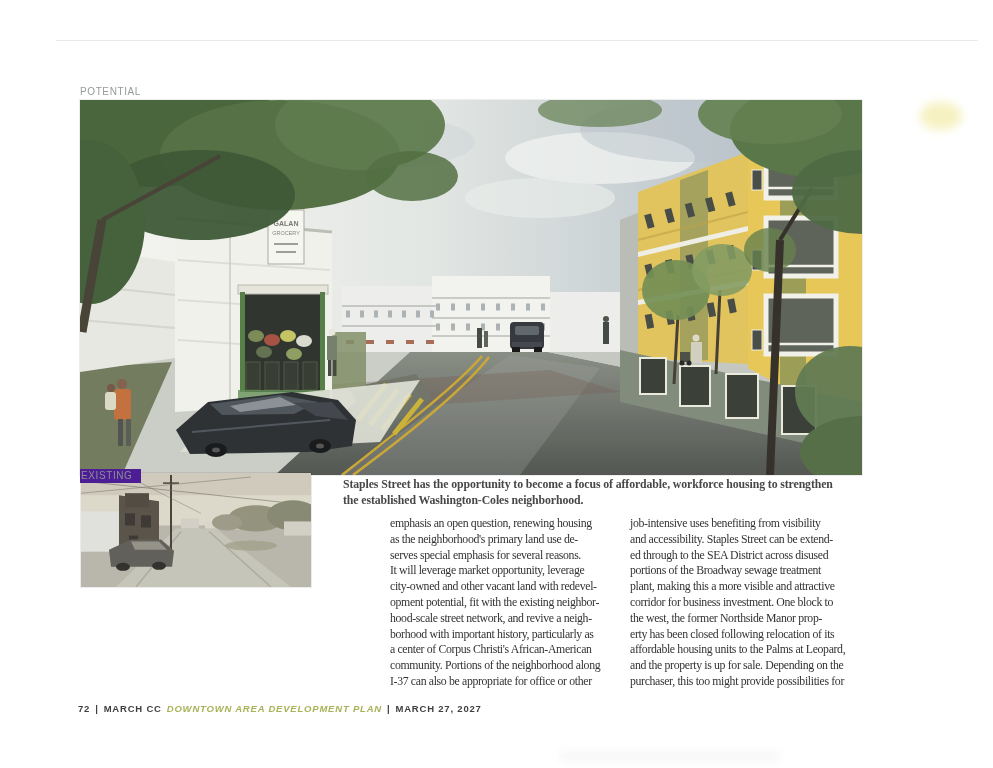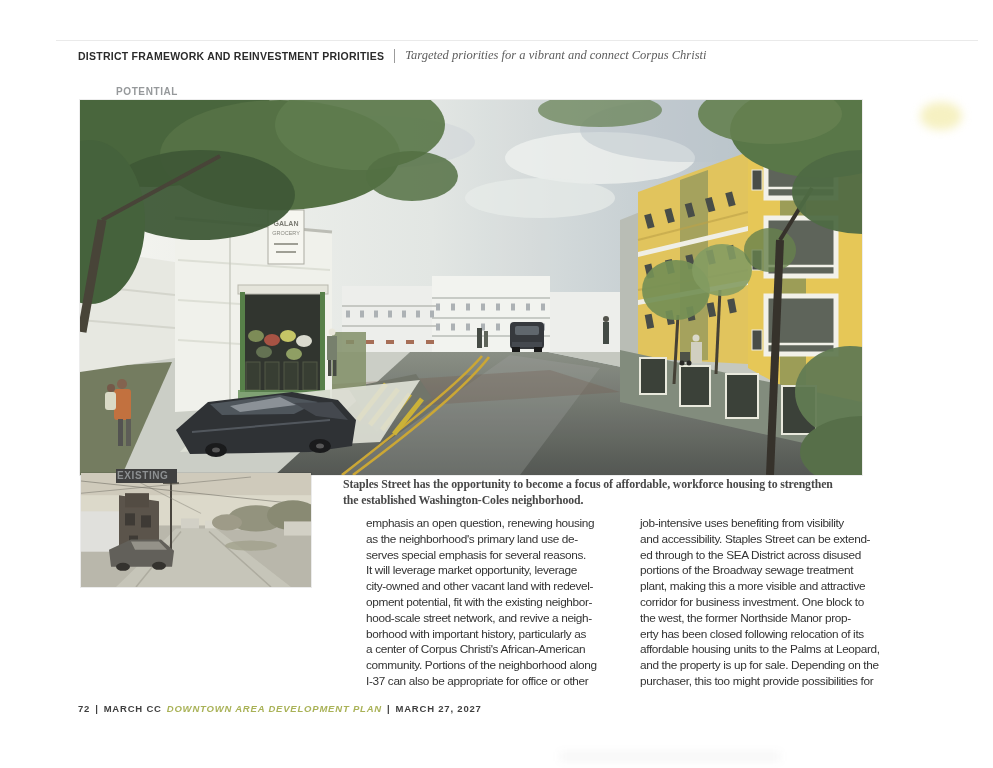--- a/index.html
+++ b/index.html
@@ -3,51 +3,46 @@
 <meta charset="utf-8">
 <style>
   html,body{margin:0;padding:0;background:#ffffff;}
   .page{position:relative;width:993px;height:768px;background:#ffffff;overflow:hidden;
         font-family:"Liberation Sans",sans-serif;}
   .top-rule{position:absolute;left:56px;top:40px;width:922px;height:1px;background:rgba(140,140,140,.18);}
   .header{position:absolute;left:78px;top:48px;display:flex;align-items:center;gap:10px;}
   .header-title{font-size:10.5px;font-weight:bold;letter-spacing:.25px;color:#2b2b2b;}
   .header-divider{width:1px;height:14px;background:#9b9b9b;}
   .header-subtitle{font-family:"Liberation Serif",serif;font-style:italic;font-size:12.5px;color:#5d5d5d;}
-  .fig-label{position:absolute;font-size:10px;font-weight:bold;letter-spacing:.6px;color:#96999b;margin-left:36px;}
+  .fig-label{position:absolute;font-size:10px;font-weight:normal;letter-spacing:.6px;color:#96999b;}
   .potential-label{left:80px;top:86px;}
-  .existing-label{left:80px;top:469px;background:#404040;padding:1px 9px 2px 1px;z-index:3;color:#8d9092;}
+  .existing-label{left:80px;top:469px;background:#4c1d95;padding:1px 9px 2px 1px;z-index:3;color:#8d9092;}
   .main-figure{position:absolute;left:80px;top:100px;width:782px;height:375px;outline:1px solid rgba(0,0,0,.07);}
   .main-figure svg,.existing-figure svg{display:block;width:100%;height:100%;}
   .existing-figure{position:absolute;left:81px;top:473px;width:230px;height:114px;outline:1px solid rgba(0,0,0,.08);z-index:2;}
   .yellow-smudge{position:absolute;left:920px;top:102px;width:42px;height:28px;border-radius:50%;
        background:rgba(235,225,120,.45);filter:blur(5px);}
   .bottom-smudge{position:absolute;left:560px;top:752px;width:220px;height:9px;background:rgba(80,80,80,.05);filter:blur(4px);}
   .caption{position:absolute;left:343px;top:476px;width:545px;font-family:"Liberation Serif",serif;
        font-weight:bold;font-size:11.8px;line-height:16px;color:#474747;
        letter-spacing:-.1px;white-space:pre-line;}
-  .col{position:absolute;top:516px;font-family:Liberation Sans, sans-serif;font-size:11.8px;
-       line-height:15.8px;color:#333333;letter-spacing:-.35px;white-space:pre-line;}
+  .col{position:absolute;top:516px;font-family:Liberation Serif, serif;font-size:11.8px;
+       line-height:15.8px;color:#333333;letter-spacing:-.35px;white-space:pre-line;margin-left:24px;}
   .col-left{left:366px;width:252px;}
-  .col-right{left:640px;width:258px;}
+  .col-right{left:606px;width:258px;}
   .footer{position:absolute;left:78px;top:703px;display:flex;align-items:baseline;gap:5px;
        font-size:9.5px;font-weight:bold;letter-spacing:.8px;color:#3f3f3f;}
   .f-green{color:#a9b257;font-style:italic;}
 </style>
 </head>
 <body>
 
 <div class="page">
   <div class="top-rule"></div>
 
-  <header class="header">
-    <span class="header-title">DISTRICT FRAMEWORK AND REINVESTMENT PRIORITIES</span>
-    <span class="header-divider"></span>
-    <span class="header-subtitle">Targeted priorities for a vibrant and connect Corpus Christi</span>
-  </header>
 
   <div class="fig-label potential-label">POTENTIAL</div>
 
   <div class="main-figure">
     <svg viewBox="0 0 782 375" preserveAspectRatio="none">
       <defs>
         <linearGradient id="sky" x1="0" y1="0" x2="1" y2="0">
           <stop offset="0" stop-color="#f6f6f1"></stop>
             <stop offset="0.45" stop-color="#e1e5e2"></stop>
             <stop offset="1" stop-color="#a8b5bf"></stop>

